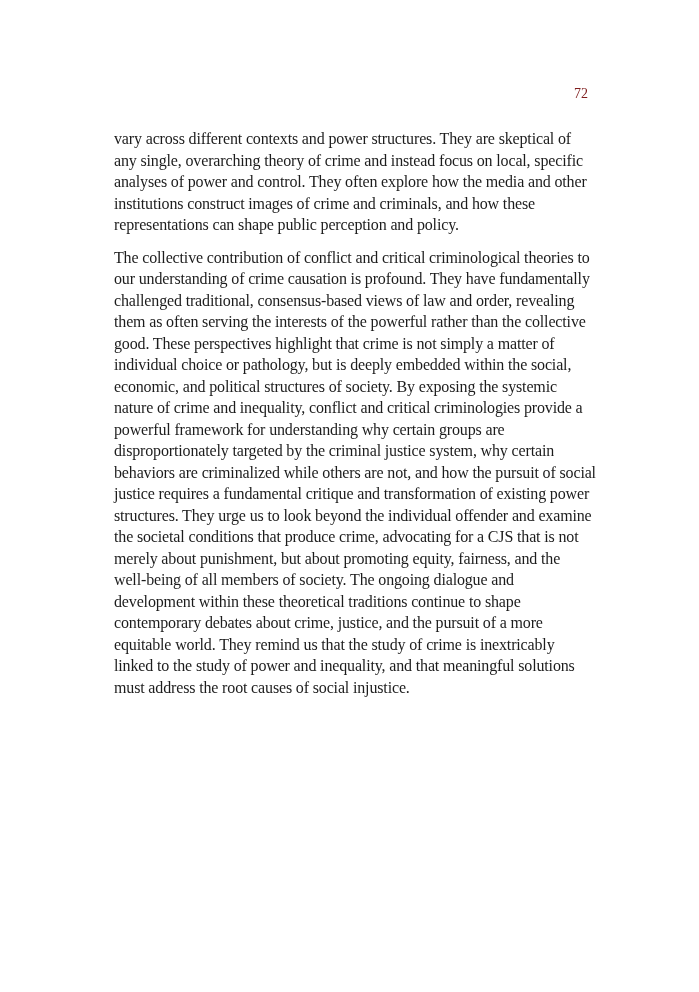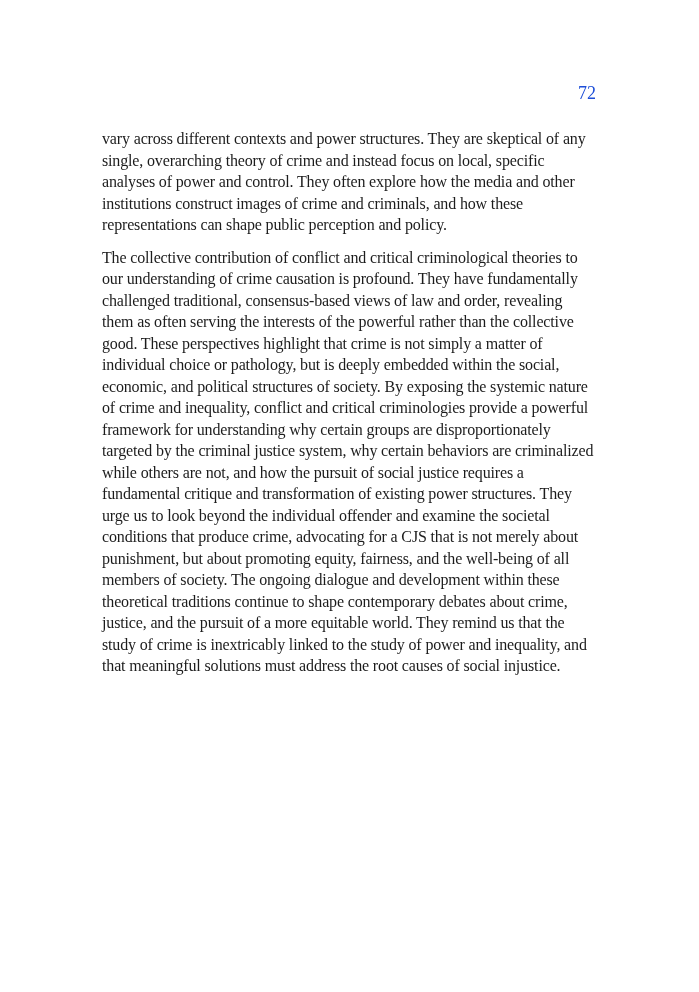--- a/index.html
+++ b/index.html
@@ -13,27 +13,27 @@
     height: 992px;
     background: #ffffff;
     box-sizing: border-box;
     padding: 86px 103px 0 102px;
     font-family: "Liberation Serif", serif;
     color: #1c1c1c;
     overflow: hidden;
   }
   .page-number {
     text-align: right;
-    font-size: 18px;
+    font-size: 14px;
     line-height: 15px;
-    margin: 0 0 27px 0;
-    color: #1d4ed8;
+    margin: 0 8px 27px 0;
+    color: #7f1d1d;
   }
   .body-text p {
-    margin: 0 0 11px 0;
+    margin: 0 0 11px 12px;
     font-size: 16px;
     line-height: 21.5px;
     letter-spacing: -0.15px;
     text-align: left;
     color: #1c1c1c;
   }
 </style>
 </head>
 <body>
 

